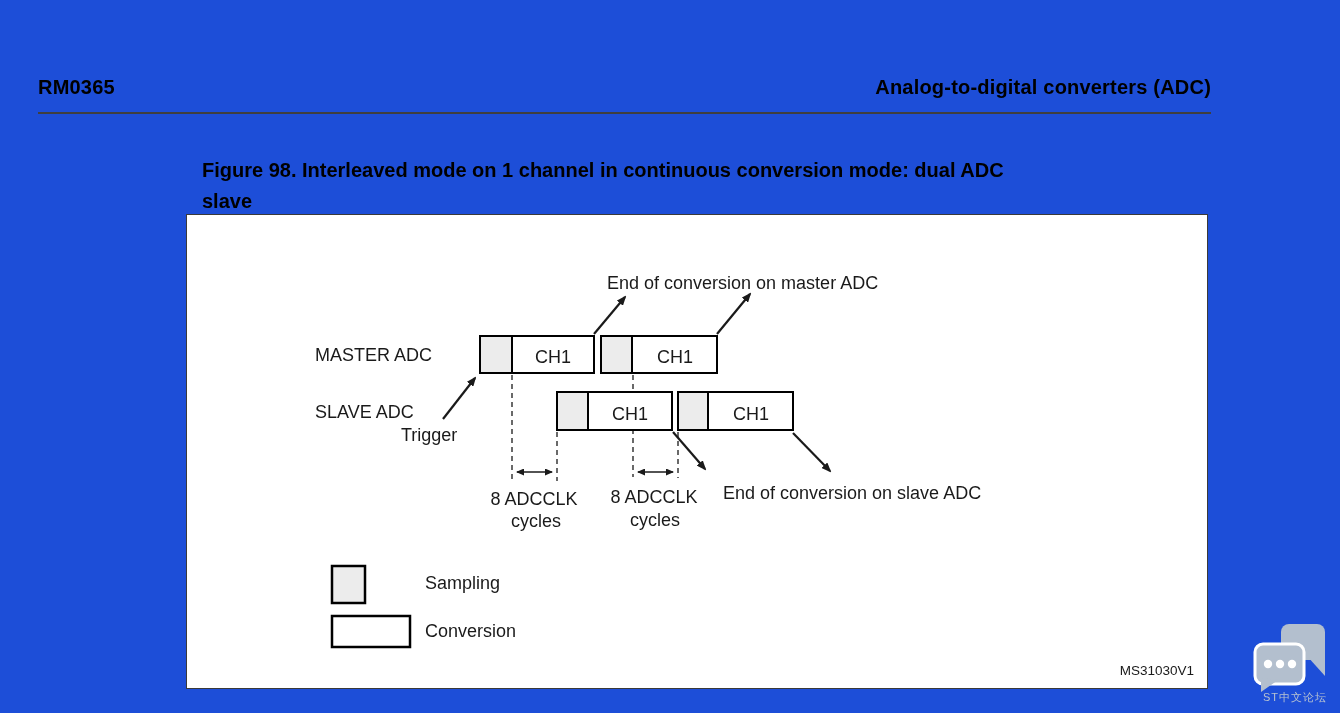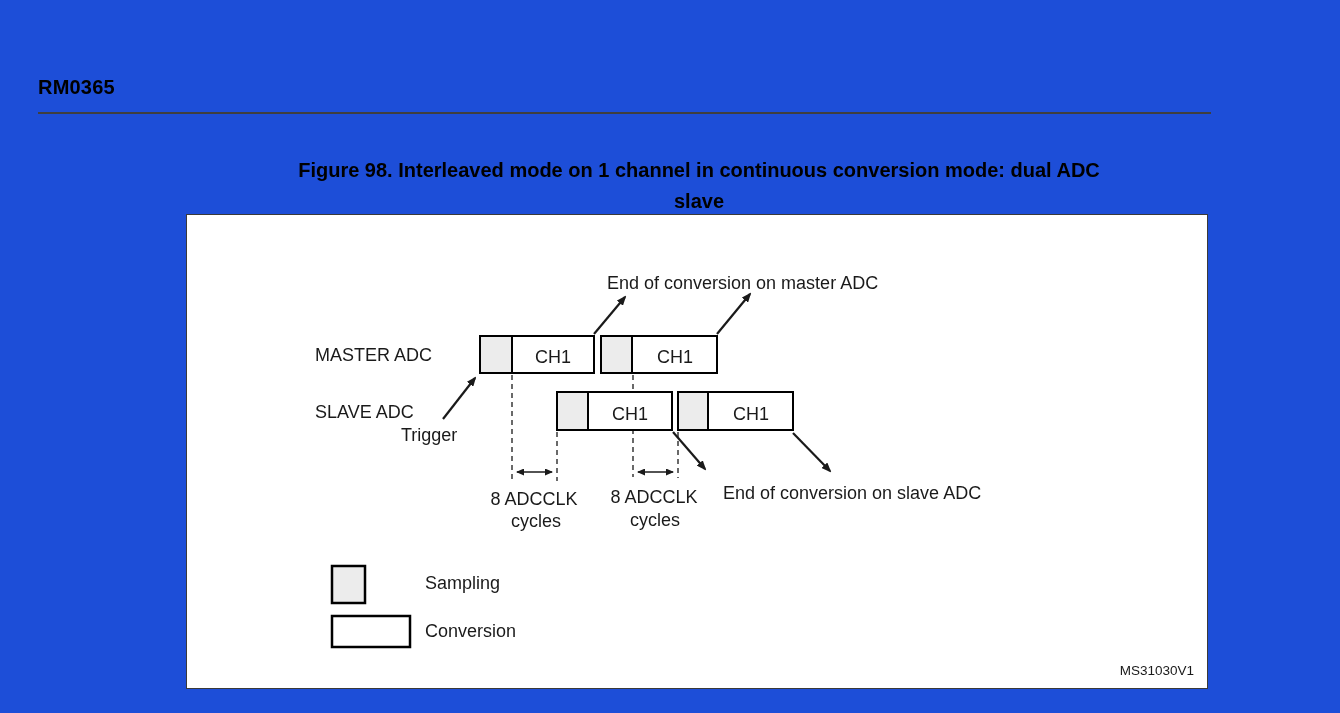--- a/index.html
+++ b/index.html
@@ -29,23 +29,23 @@
   }
   .header-rule {
     position: absolute;
     left: 38px; top: 112px;
     width: 1173px; height: 2px;
     background: #3f3f3f;
   }
   
   .figure-caption {
     position: absolute;
-    left: 188px; top: 155px;
+    left: 202px; top: 155px;
     width: 1022px;
-    text-align: center;
+    text-align: left;
     font-size: 20px;
     font-weight: bold;
     color: #000000;
     line-height: 31px;
   }
   
   .figure-frame {
     position: absolute;
     left: 186px; top: 214px;
     width: 1022px; height: 475px;
@@ -72,20 +72,21 @@
     color: #b7c2d0;
   }
 </style>
 </head>
 <body>
 
 <div id="page">
 
   <div class="header-row">
     <span class="doc-id">RM0365</span>
+    <span class="chapter-title">Analog-to-digital converters (ADC)</span>
   </div>
   <div class="header-rule"></div>
 
   <div class="figure-caption">
     <div>Figure 98. Interleaved mode on 1 channel in continuous conversion mode: dual ADC</div>
     <div>slave</div>
   </div>
 
   <div class="figure-frame">
     <svg width="1019" height="472" viewBox="0 0 1019 472">
@@ -145,14 +146,28 @@
 
       <rect x="145" y="351" width="33" height="37" fill="#ececec" stroke="#000" stroke-width="2.5"></rect>
       <text x="238" y="374" font-size="18">Sampling</text>
       <rect x="145" y="401" width="78" height="31" fill="#ffffff" stroke="#000" stroke-width="2.5"></rect>
       <text x="238" y="422" font-size="18">Conversion</text>
 
       <text x="1007" y="460" font-size="13.5" text-anchor="end">MS31030V1</text>
     </svg>
   </div>
 
+  <div class="watermark">
+    <svg width="92" height="72" viewBox="0 0 92 72">
+
+      <rect x="32" y="4" width="44" height="36" rx="8" fill="#b3bfce"></rect>
+      <polygon points="58,36 76,56 76,30" fill="#b3bfce"></polygon>
+
+      <rect x="6" y="24" width="49" height="40" rx="8" fill="#b3bfce" stroke="#ffffff" stroke-width="3"></rect>
+      <polygon points="12,58 12,72 29,60" fill="#b3bfce"></polygon>
+      <circle cx="19" cy="44" r="4.2" fill="#ffffff"></circle>
+      <circle cx="31" cy="44" r="4.2" fill="#ffffff"></circle>
+      <circle cx="43" cy="44" r="4.2" fill="#ffffff"></circle>
+    </svg>
+    <span class="watermark-label">ST中文论坛</span>
+  </div>
 
 </div>
 
 </body></html>

